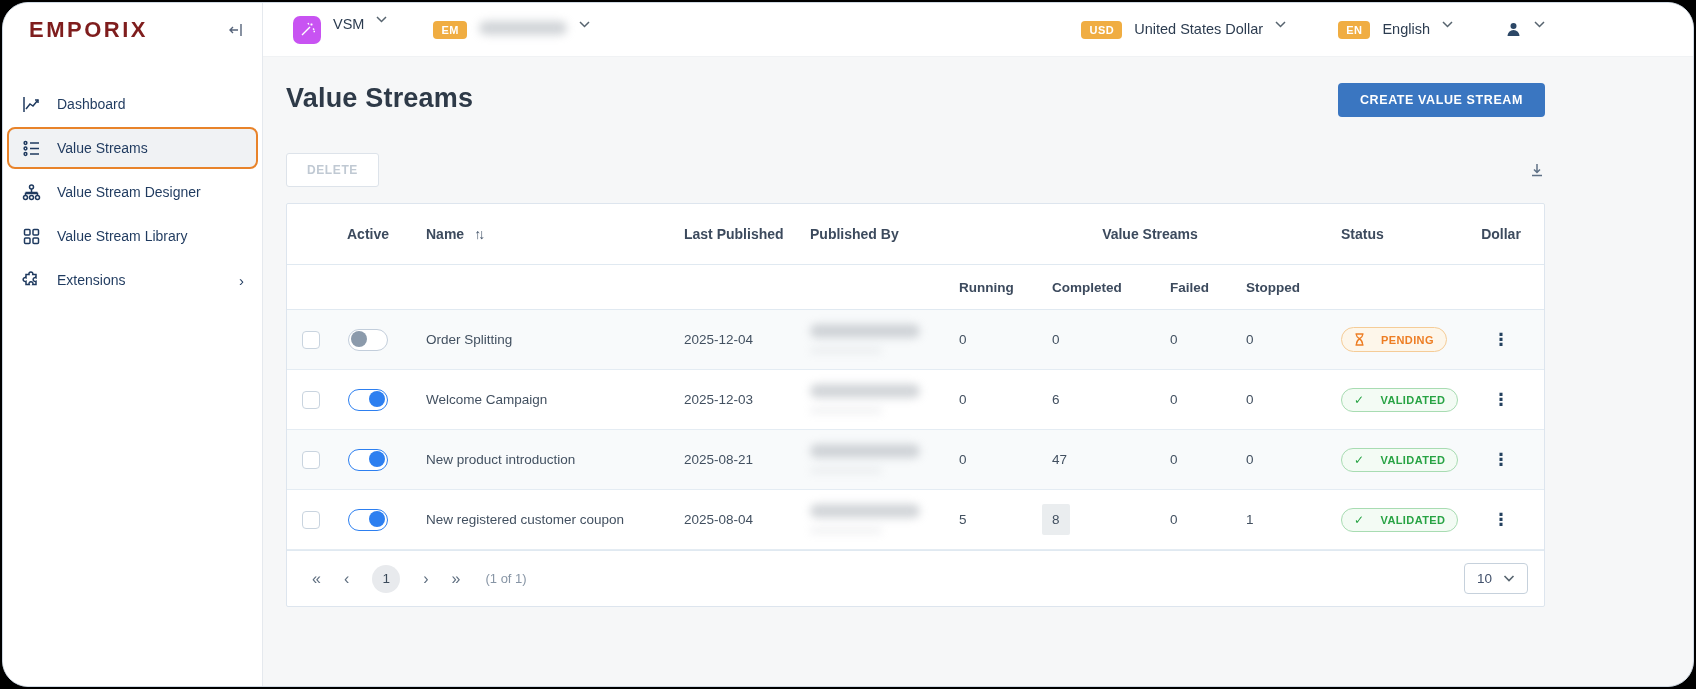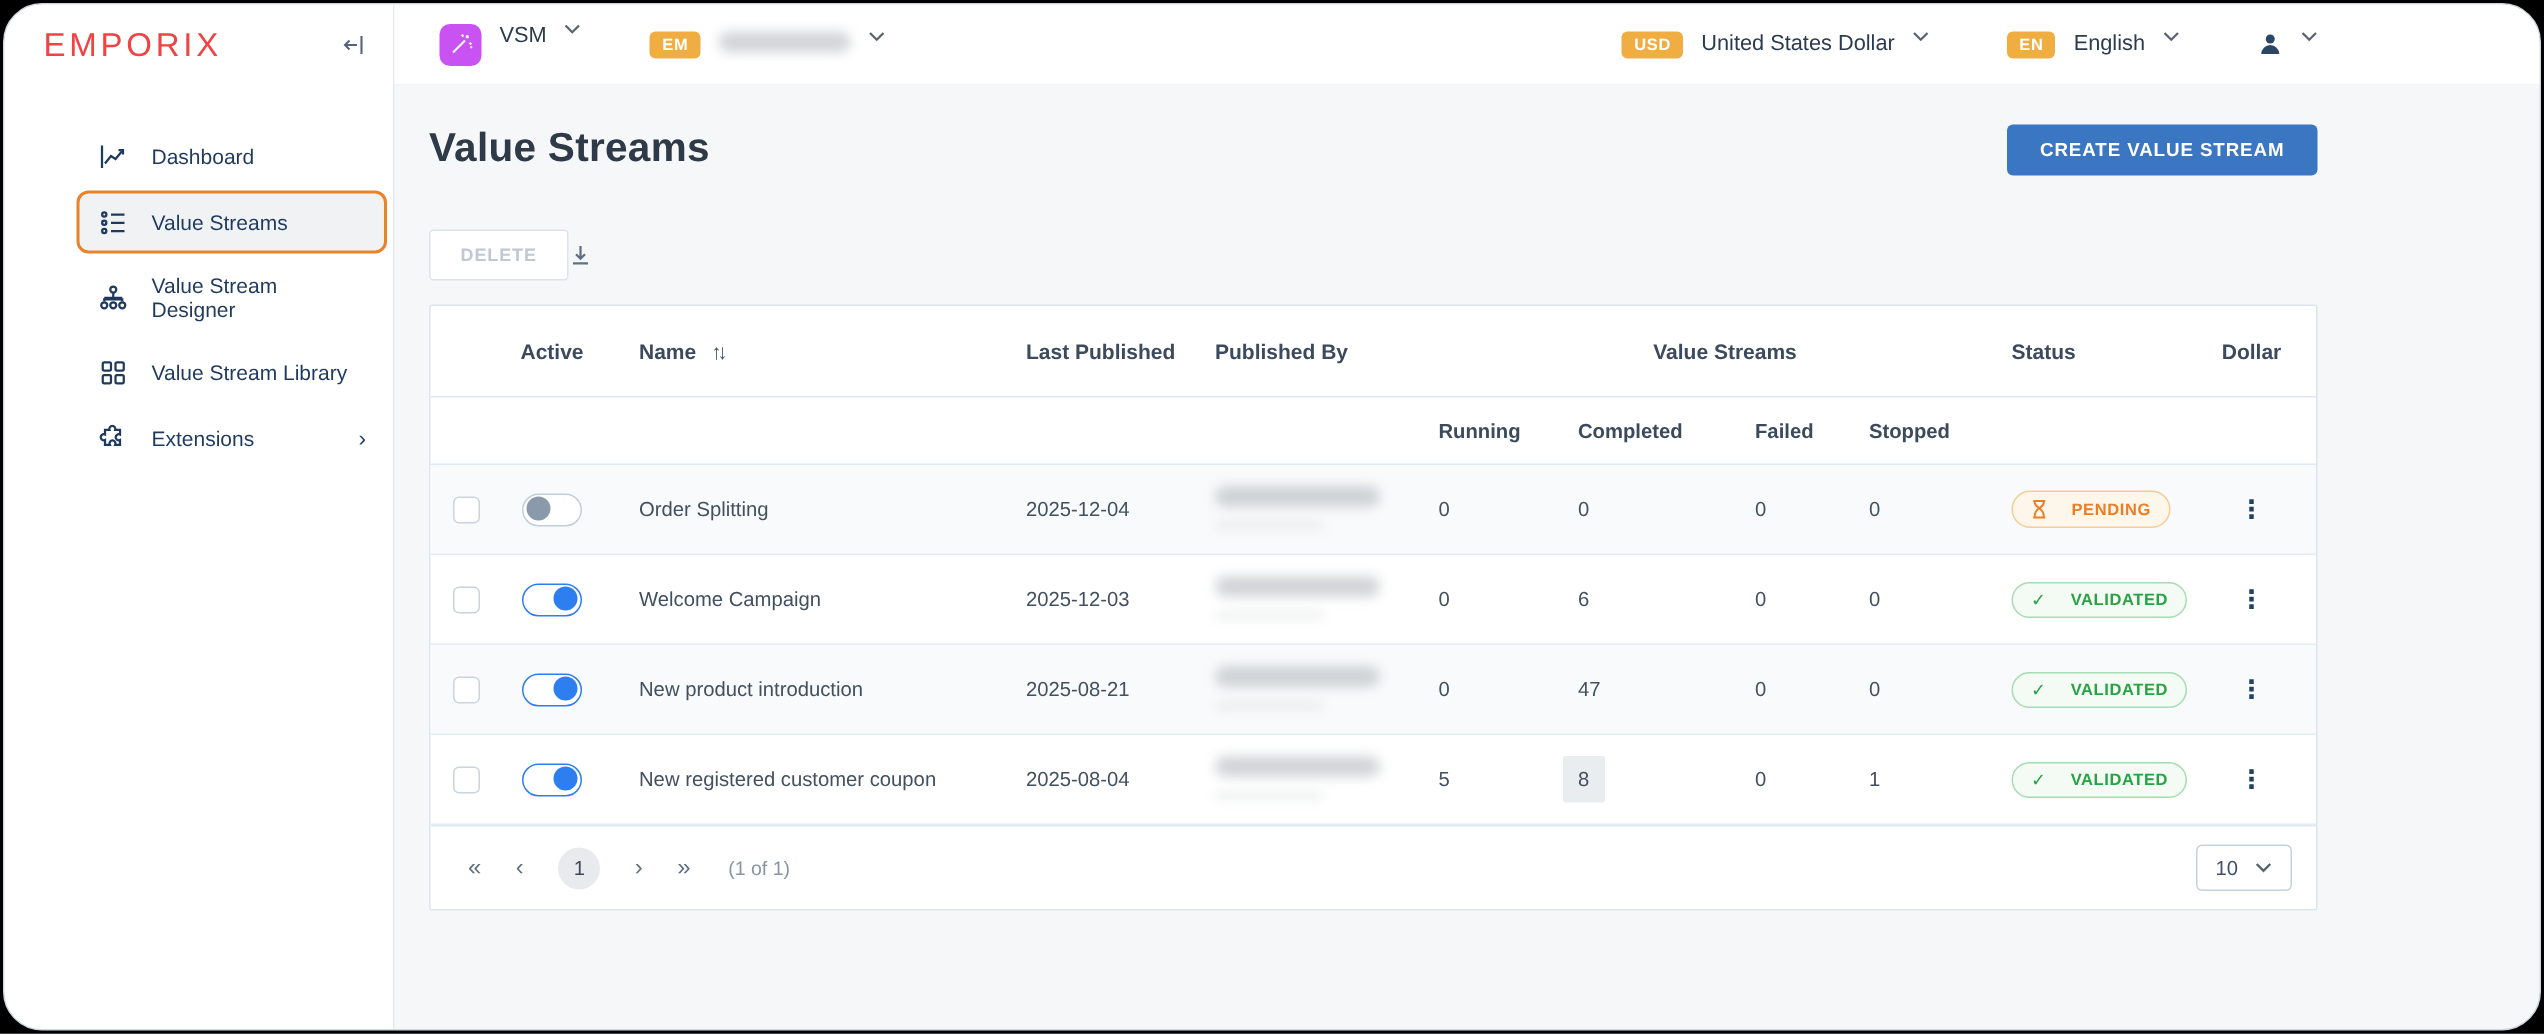--- a/index.html
+++ b/index.html
@@ -2,23 +2,23 @@
 <html><head>
 <meta charset="utf-8">
 <style>
   * { margin:0; padding:0; box-sizing:border-box; }
   html,body { width:1696px; height:689px; background:#000; font-family:"Liberation Sans","DejaVu Sans",sans-serif; }
   .window { position:absolute; inset:2px; border-radius:26px; background:#f6f7f8; overflow:hidden; display:flex; border:1px solid #cfd9e3; }
 
   
   .sidebar { width:260px; background:#fff; border-right:1px solid #e5e9ee; flex:none; display:flex; flex-direction:column; }
   .sidebar-header { height:54px; display:flex; align-items:center; justify-content:space-between; padding:0 18px 0 26px; }
-  .logo { font-size:22px; font-weight:400; letter-spacing:2.5px; color:#ef4444; text-transform:uppercase; }
+  .logo { font-size:22px; font-weight:700; letter-spacing:2.5px; color:#7f1d1d; text-transform:uppercase; }
   .collapse-btn { color:#55637a; cursor:pointer; display:flex; }
-  .nav { margin-top:26px; padding:0 4px; display:flex; flex-direction:column; gap:2px;margin-left:44px; }
+  .nav { margin-top:26px; padding:0 4px; display:flex; flex-direction:column; gap:2px; }
   .nav-item { display:flex; align-items:center; gap:16px; padding:9px 12px; border-radius:8px; color:#1f3a5f; font-size:14px; border:2px solid transparent; cursor:pointer; }
   .nav-item .ico { width:20px; height:20px; display:flex; align-items:center; justify-content:center; color:#1f3a5f; flex:none; }
   .nav-item.selected { background:#f0f2f4; border-color:#e8832a; }
   .nav-item .grow { flex:1; }
   .nav-item .sub-arrow { color:#1f3a5f; font-size:15px; }
 
   
   .main { flex:1; display:flex; flex-direction:column; min-width:0; }
   .topbar { height:54px; background:#fff; border-bottom:1px solid #f0f2f4; display:flex; align-items:center; padding:0 148px 0 30px; color:#2c3c50; font-size:14.5px; }
   .tb-group { display:flex; align-items:flex-start; gap:12px; }
@@ -28,21 +28,21 @@
   .spacer { flex:1; }
   .redacted { display:inline-block; height:14px; width:110px; border-radius:7px; background:#b4b9bf; filter:blur(4px); opacity:.6; }
   .redacted.tenant { width:88px; }
   .redacted.sub { height:5px; width:72px; opacity:.25; margin-top:4px; }
   .person-icon { color:#2c4766; display:flex; }
 
   .content { flex:1; padding:26px 148px 0 23px; }
   .page-head { display:flex; align-items:flex-start; justify-content:space-between; }
   h1.page-title { font-size:27px; font-weight:700; color:#2e3a48; letter-spacing:.2px; }
   .btn-primary { background:#3a76c1; color:#fff; border:none; border-radius:4px; font-size:12.5px; font-weight:700; letter-spacing:.6px; padding:10px 22px; cursor:pointer; font-family:inherit; }
-  .toolbar { margin-top:36px; display:flex; align-items:center; }
+  .toolbar { margin-top:36px; display:flex; align-items:center; justify-content:space-between; }
   .btn-disabled { background:#fff; border:1px solid #dde3ea; color:#c0c9d3; font-size:12px; font-weight:700; letter-spacing:.6px; padding:9px 20px; border-radius:3px; font-family:inherit; }
   .export-btn { color:#5f7186; cursor:pointer; display:flex; }
 
   
   .card { margin-top:16px; background:#fff; border:1px solid #dde5ee; border-radius:2px; }
   .grid-row { display:grid; grid-template-columns:48px 66px 283px 126px 149px 93px 118px 76px 95px 117px 1fr; align-items:center; }
   .thead1 { height:60px; font-size:14px; font-weight:700; color:#3c4a5d; }
   .thead2 { height:46px; font-size:13.5px; font-weight:700; color:#3c4a5d; border-top:1px solid #e0e9f1; border-bottom:1px solid #e0e9f1; }
   .cell { min-width:0; }
   .c-name { padding-left:25px; }

